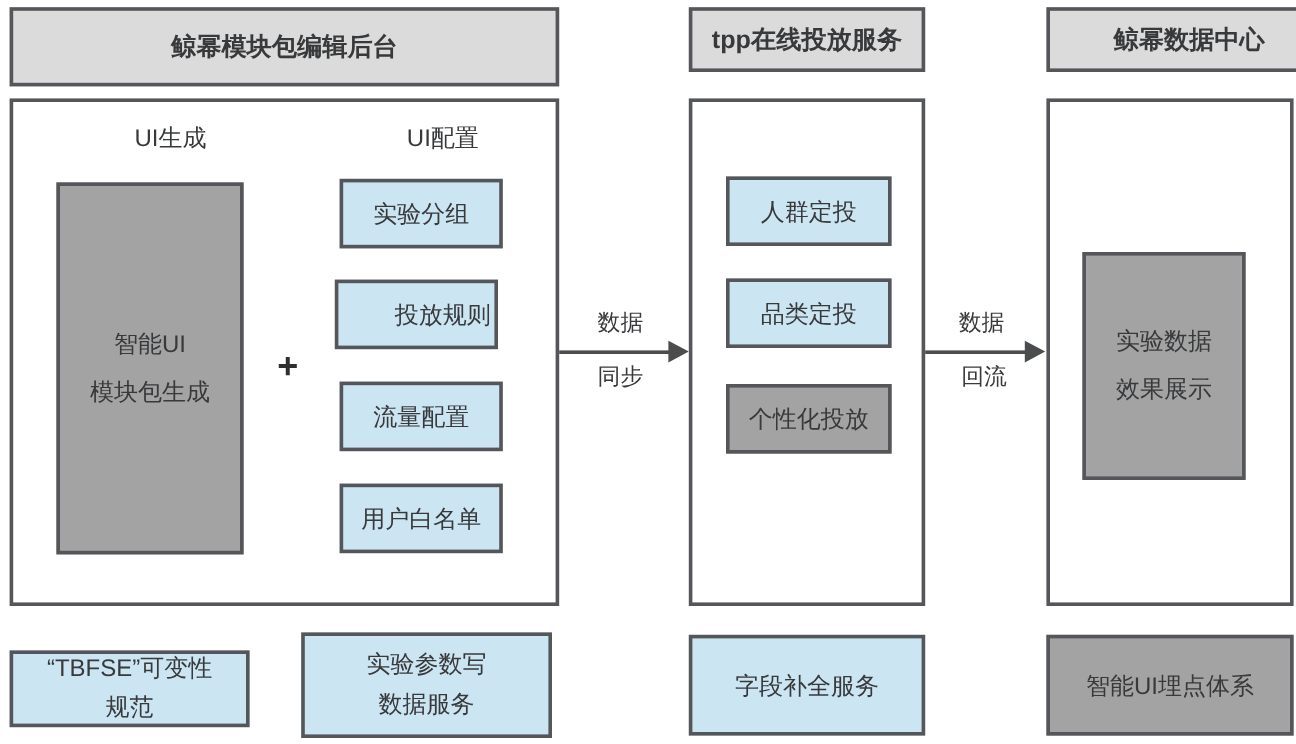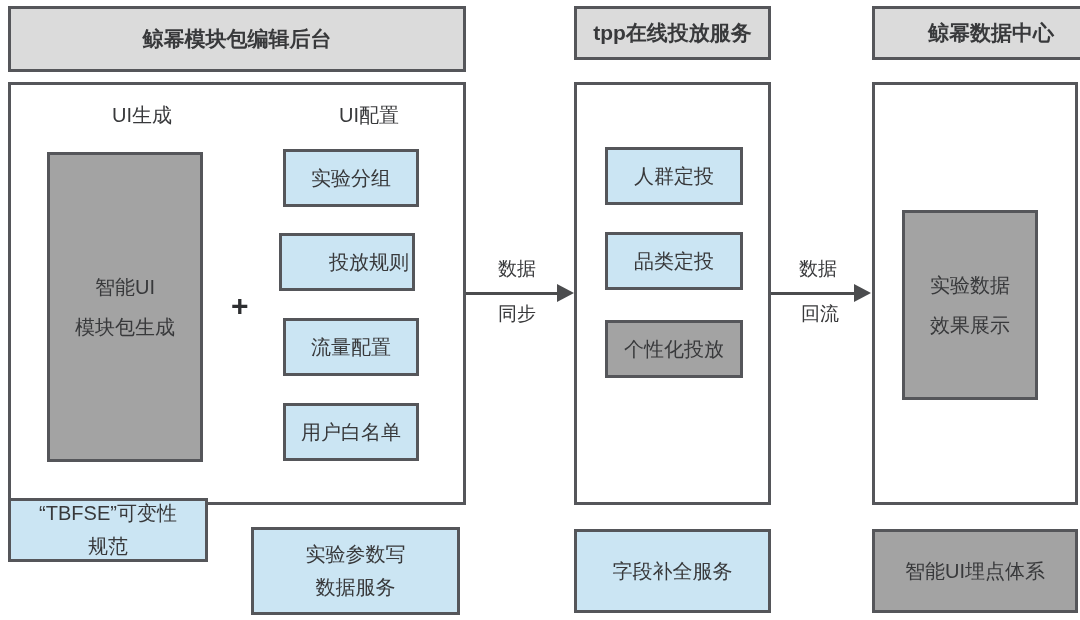--- a/index.html
+++ b/index.html
@@ -68,21 +68,21 @@
   <div class="arrow-label" style="left:783px;top:256px;">数据</div>
   <div class="arrow-label" style="left:785px;top:301px;">回流</div>
 
   <div class="box panel" style="left:872px;top:82px;width:206px;height:423px;">
     <div class="box white two-line" style="left:27px;top:125px;width:136px;height:190px;line-height:40px;">
       <div>实验数据</div>
       <div>效果展示</div>
     </div>
   </div>
 
-  <div class="box blue foot two" style="left:8px;top:498px;width:200px;height:64px;">
+  <div class="box blue foot two" style="left:8px;top:542px;width:200px;height:64px;">
     <div>“TBFSE”可变性</div>
     <div>规范</div>
   </div>
   <div class="box blue foot two" style="left:251px;top:527px;width:209px;height:88px;">
     <div>实验参数写</div>
     <div>数据服务</div>
   </div>
   <div class="box blue foot" style="left:574px;top:529px;width:197px;height:84px;">字段补全服务</div>
   <div class="box white foot" style="left:872px;top:529px;width:206px;height:84px;">智能UI埋点体系</div>
 

